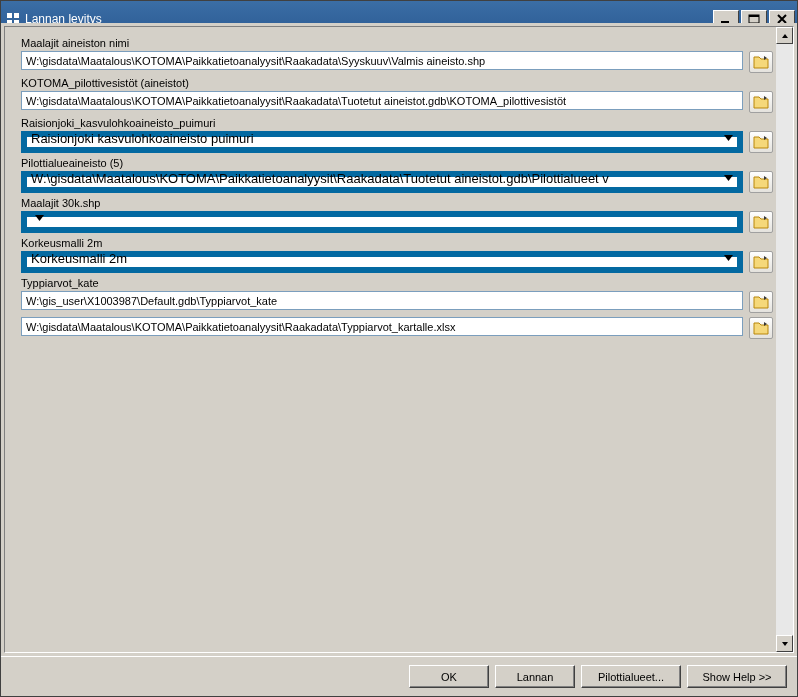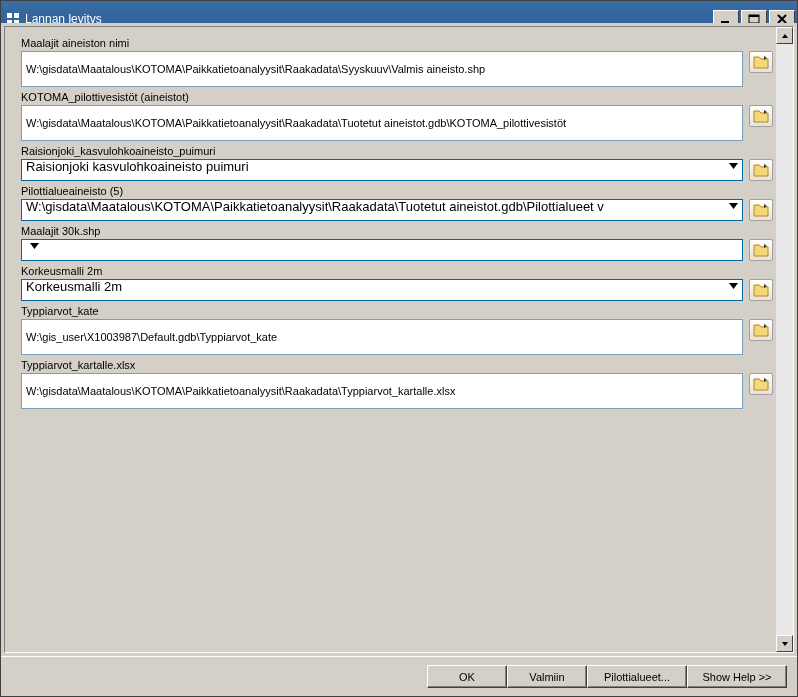--- a/index.html
+++ b/index.html
@@ -109,33 +109,33 @@
     margin-bottom: 2px;
     display: block;
   }
   .field-row {
     display: flex;
     align-items: stretch;
     gap: 6px;
   }
   .field-input {
     flex: 1;
-    height: 36px;
+    height: 19px;
     background: #fff;
     border: 1px solid #7b9ebd;
     padding: 2px 4px;
     font-size: 11px;
     font-family: Tahoma, sans-serif;
     color: #000;
   }
   .field-combo {
     flex: 1;
     height: 22px;
     background: #fff;
-    border: 1px solid #0369a1;
+    border: 6px solid #0369a1;
     display: flex;
     align-items: center;
     padding: 0 0 8px 4px;
     font-size: 13px;
     position: relative;
   }
   .field-combo .combo-text { flex: 1; white-space: nowrap; overflow: hidden; }
   .combo-arrow {
     width: 17px;
     height: 100%;
@@ -162,20 +162,21 @@
     bottom: 0;
     left: 0;
     right: 0;
     height: 40px;
     background: #d4d0c8;
     border-top: 1px solid #fff;
     display: flex;
     justify-content: flex-end;
     align-items: center;
     padding-right: 10px;
+    gap: 6px;
   }
   .dlg-btn {
     min-width: 80px;
     height: 23px;
     background: #d4d0c8;
     border: 1px solid #404040;
     border-top-color: #fff;
     border-left-color: #fff;
     box-shadow: inset -1px -1px 0 #808080, inset 1px 1px 0 #d4d0c8;
     font-size: 11px;
@@ -334,21 +335,20 @@
           <div class="browse-btn">
             <svg viewBox="0 0 16 14">
                 <path d="M1 4 L1 13 L15 13 L15 4 L8 4 L6 2 L1 2 Z" fill="#f5d87a" stroke="#b8860b"></path>
                 <path d="M11 1 L14 3 L11 5 Z" fill="#333"></path>
               </svg>
           </div>
         </div>
       </div>
 
       <div class="field-group">
-        <span class="field-label">Typpiarvot_kartalle.xlsx</span>
         <div class="field-row">
           <input class="field-input" value="W:\gisdata\Maatalous\KOTOMA\Paikkatietoanalyysit\Raakadata\Typpiarvot_kartalle.xlsx" style="">
           <div class="browse-btn">
             <svg viewBox="0 0 16 14">
                 <path d="M1 4 L1 13 L15 13 L15 4 L8 4 L6 2 L1 2 Z" fill="#f5d87a" stroke="#b8860b"></path>
                 <path d="M11 1 L14 3 L11 5 Z" fill="#333"></path>
               </svg>
           </div>
         </div>
       </div>
@@ -364,18 +364,18 @@
               <path d="M4 6 L1 2 L7 2 Z" fill="#000"></path>
             </svg>
         </div>
       </div>
 
     </div>
   </div>
 
   <div class="button-bar">
     <button class="dlg-btn">OK</button>
-    <button class="dlg-btn">Valmiin</button>
+    <button class="dlg-btn">Lannan</button>
     <button class="dlg-btn" style="min-width:100px">Pilottialueet...</button>
     <button class="dlg-btn" style="min-width:100px">Show Help &gt;&gt;</button>
   </div>
 
 </div>
 
 </body></html>

